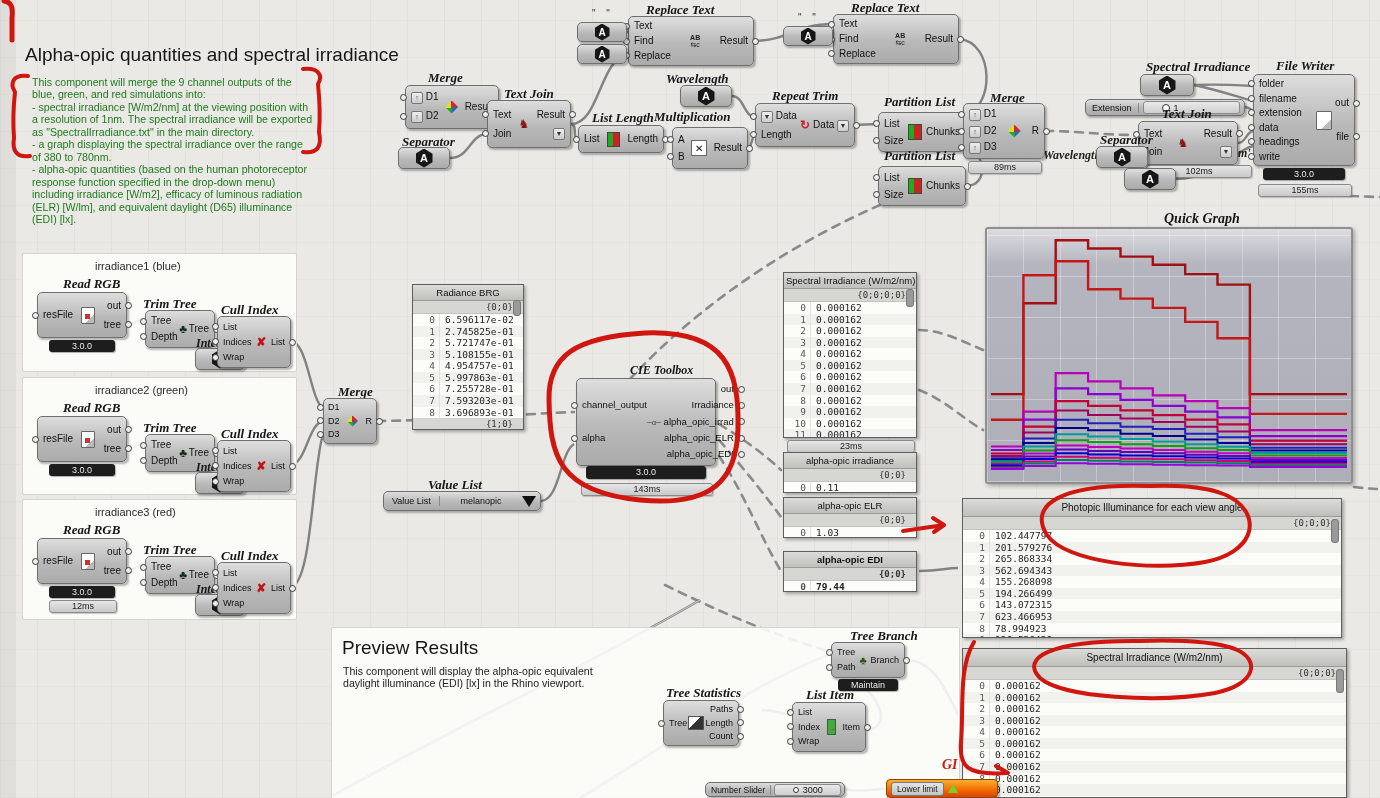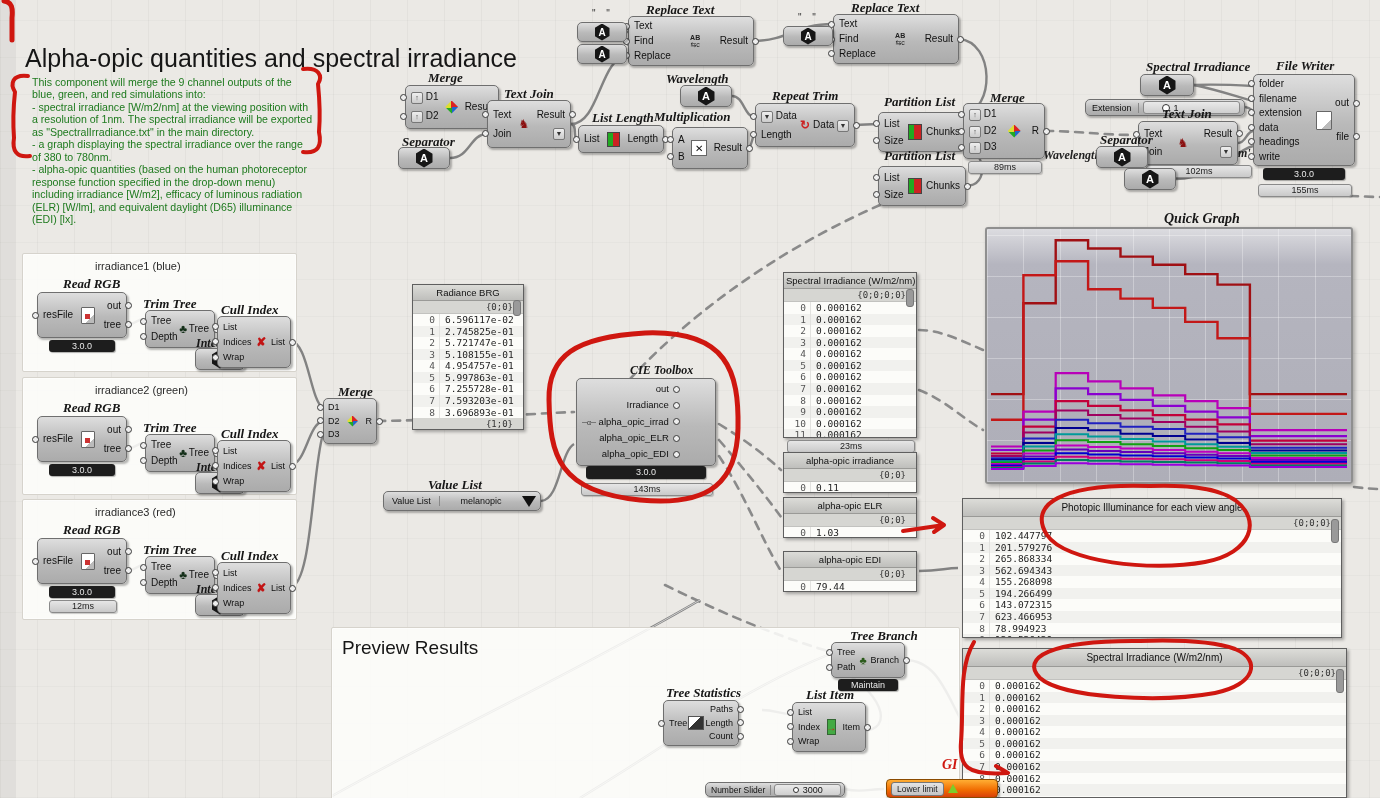--- a/index.html
+++ b/index.html
@@ -121,21 +121,21 @@
     <path class="wire" d="M762,710 C775,710 780,714 792,714"></path>
     <path class="wire" d="M866,731 C900,725 870,680 833,668"></path>
     <path class="wire" d="M905,660 C935,660 945,690 960,718"></path>
     <path class="wire" d="M332,796 C450,730 580,670 700,600"></path>
     <path class="wire" d="M580,798 C660,750 740,690 830,654"></path>
     <path class="wire" d="M845,789 C860,793 870,789 884,789"></path>
     <path class="wire2" d="M332,796 C450,730 580,670 700,600"></path>
     <path class="wire2" d="M580,798 C660,750 740,690 830,654"></path>
   </svg>
 
-  <div class="abs" style="left:25px;top:44px;font-size:25px;color:#161616;">Alpha-opic quantities and spectral irradiance</div>
+  <div class="abs" style="left:25px;top:44px;font-size:19px;color:#161616;">Alpha-opic quantities and spectral irradiance</div>
   <div class="abs note" style="left:32px;top:76px;width:300px;">This component will merge the 9 channel outputs of the
 blue, green, and red simulations into:
 - spectral irradiance [W/m2/nm] at the viewing position with
 a resolution of 1nm. The spectral irradiance will be exported
 as "SpectralIrradiance.txt" in the main directory.
 - a graph displaying the spectral irradiance over the range
 of 380 to 780nm.
 - alpha-opic quantities (based on the human photoreceptor
 response function specified in the drop-down menu)
 including irradiance [W/m2], efficacy of luminous radiation
@@ -532,20 +532,24 @@
 
   <div class="abs nlabel" style="left:428px;top:477px;">Value List</div>
   <div class="abs node" style="left:383px;top:491px;width:158px;height:20px;padding:0;">
     <span style="padding:0 8px;font-size:9px;border-right:1px solid #888;">Value List</span>
     <span style="flex:1;text-align:center;font-size:9px;">melanopic</span>
     <span style="width:0;height:0;border-left:7px solid transparent;border-right:7px solid transparent;border-top:11px solid #111;margin-right:4px;"></span>
   </div>
 
   <div class="abs nlabel" style="left:630px;top:363px;font-size:12px;">CIE Toolbox</div>
   <div class="abs node" style="left:576px;top:378px;width:140px;height:88px;font-size:9.5px;">
+    <div class="nc l">
+        <span class="pin">channel_output</span>
+        <span class="pin">alpha</span>
+      </div>
     <div class="nc r">
         <span class="pout">out</span>
         <span class="pout">Irradiance</span>
         <span class="pout"><span style="font-size:7px;color:#333;">─α─</span> <span>alpha_opic_irrad</span></span>
         <span class="pout">alpha_opic_ELR</span>
         <span class="pout">alpha_opic_EDI</span>
       </div>
   </div>
   <div class="abs vbar" style="left:586px;top:466px;width:120px;height:13px;">3.0.0</div>
   <div class="abs tbar" style="left:581px;top:483px;width:130px;height:11px;">143ms</div>
@@ -621,21 +625,21 @@
     <div class="phead">alpha-opic ELR</div>
     <div class="ppath">{0;0}</div>
     <div>
         <div class="prow">
           <span class="pidx">0</span>
           <span class="pval">1.03</span>
         </div>
       </div>
 
   </div>
-  <div class="abs panel" style="left:783px;top:551px;width:134px;height:41px;">
+  <div class="abs panel" style="left:783px;top:551px;width:134px;height:41px;font-weight:bold;">
     <div class="phead">alpha-opic EDI</div>
     <div class="ppath">{0;0}</div>
     <div>
         <div class="prow">
           <span class="pidx">0</span>
           <span class="pval">79.44</span>
         </div>
       </div>
 
   </div>
@@ -757,20 +761,22 @@
         <div class="prow">
           <span class="pidx">10</span>
           <span class="pval">0.000162</span>
         </div>
       </div>
     <div class="sb" style="right:2px;top:20px;height:22px;"></div>
   </div>
 
   <div class="abs group" style="left:331px;top:627px;width:627px;height:171px;">
     <div class="abs" style="left:10px;top:9px;font-size:19px;color:#161616;">Preview Results</div>
+    <div class="abs note" style="left:11px;top:37px;color:#222;">This component will display the alpha-opic equivalent
+daylight illuminance (EDI) [lx] in the Rhino viewport.</div>
   </div>
 
   <div class="abs nlabel" style="left:850px;top:628px;">Tree Branch</div>
   <div class="abs node" style="left:831px;top:642px;width:74px;height:36px;font-size:9px;">
     <div class="nc l">
         <span class="pin">Tree</span>
         <span class="pin">Path</span>
       </div>
     <span class="ic" style="color:#2a5a1a;font-size:11px;">♣</span>
     <div class="nc r">

